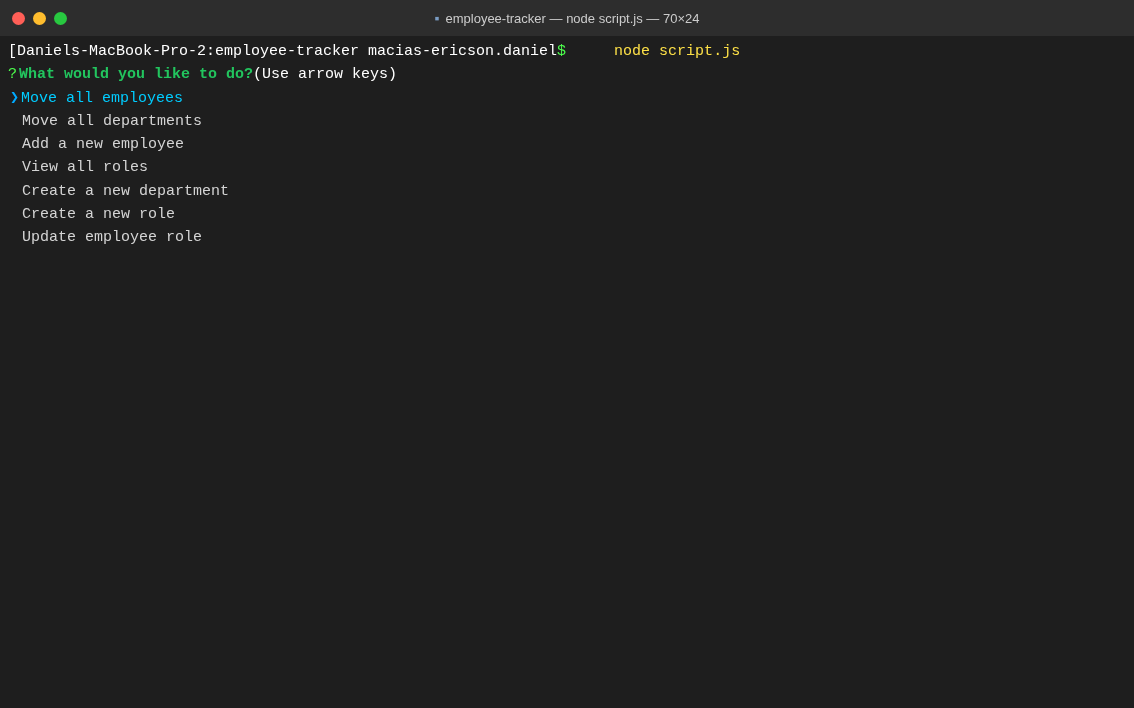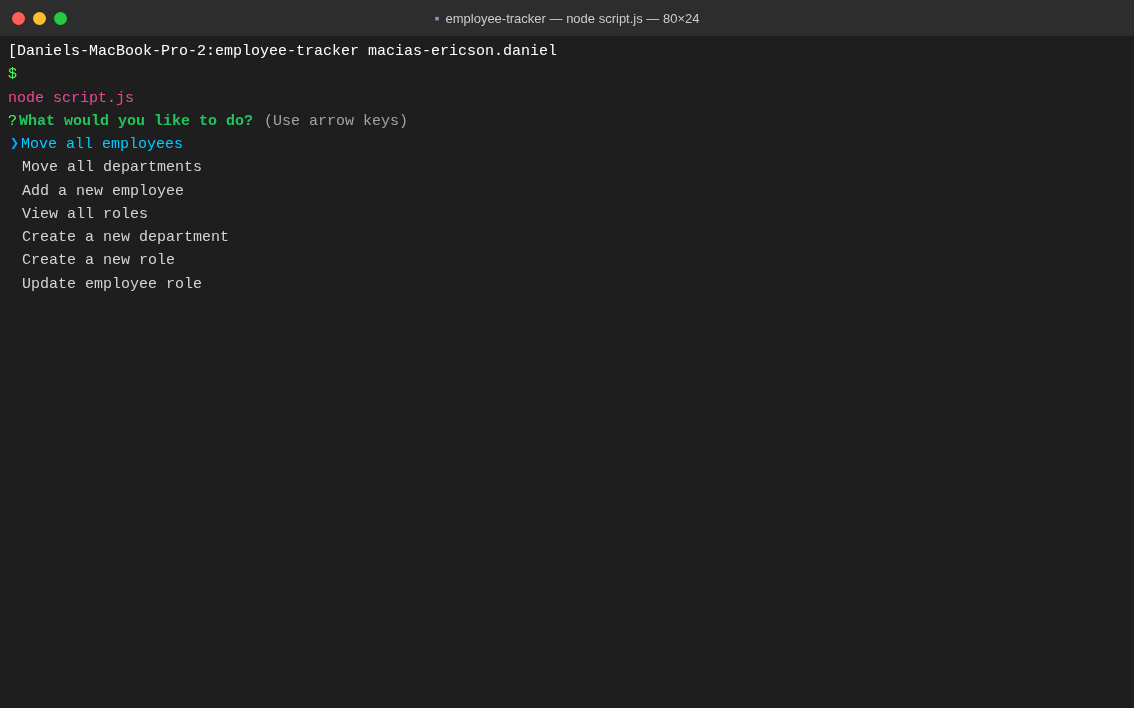--- a/index.html
+++ b/index.html
@@ -80,53 +80,52 @@
       background: #1e1e1e;
       color: #d4d4d4;
       font-size: 15px;
       line-height: 1.55;
       font-family: 'Courier New', Courier, monospace;
     }
 
     .prompt-line {
       display: flex;
       flex-wrap: wrap;
-      flex-direction: column;
     }
 
     .prompt-path {
       color: #ffffff;
     }
 
     .prompt-dollar {
       color: #4dff4d;
     }
 
     .prompt-command {
-      color: #ec4899;
+      color: #fde047;
+      margin-left: 48px;
     }
 
     .question-line {
       display: flex;
       gap: 0;
     }
 
     .question-mark {
       color: #4dff4d;
       margin-right: 2px;
     }
 
     .question-text {
       color: #22c55e;
       font-weight: bold;
     }
 
     .hint-text {
-      color: #a3a3a3;
-      margin-left: 11px;
+      color: #ffffff;
     }
 
     .menu-item {
       display: flex;
       align-items: center;
       padding-left: 2px;
     }
 
     .menu-arrow {
       color: #00aaff;
@@ -153,21 +152,21 @@
 <div class="terminal-window">
 
   <div class="title-bar">
     <div class="traffic-lights">
       <div class="traffic-light close"></div>
       <div class="traffic-light minimize"></div>
       <div class="traffic-light maximize"></div>
     </div>
     <div class="title-bar-text">
       <span class="folder-icon">▪</span>
-      <span>employee-tracker — node script.js — 80×24</span>
+      <span>employee-tracker — node script.js — 70×24</span>
     </div>
   </div>
 
   <div class="terminal-content">
 
     <div class="prompt-line">
       <span class="prompt-path">[Daniels-MacBook-Pro-2:employee-tracker macias-ericson.daniel</span>
         <span class="prompt-dollar">$</span>
         <span class="prompt-command"> node script.js</span>
     </div>

